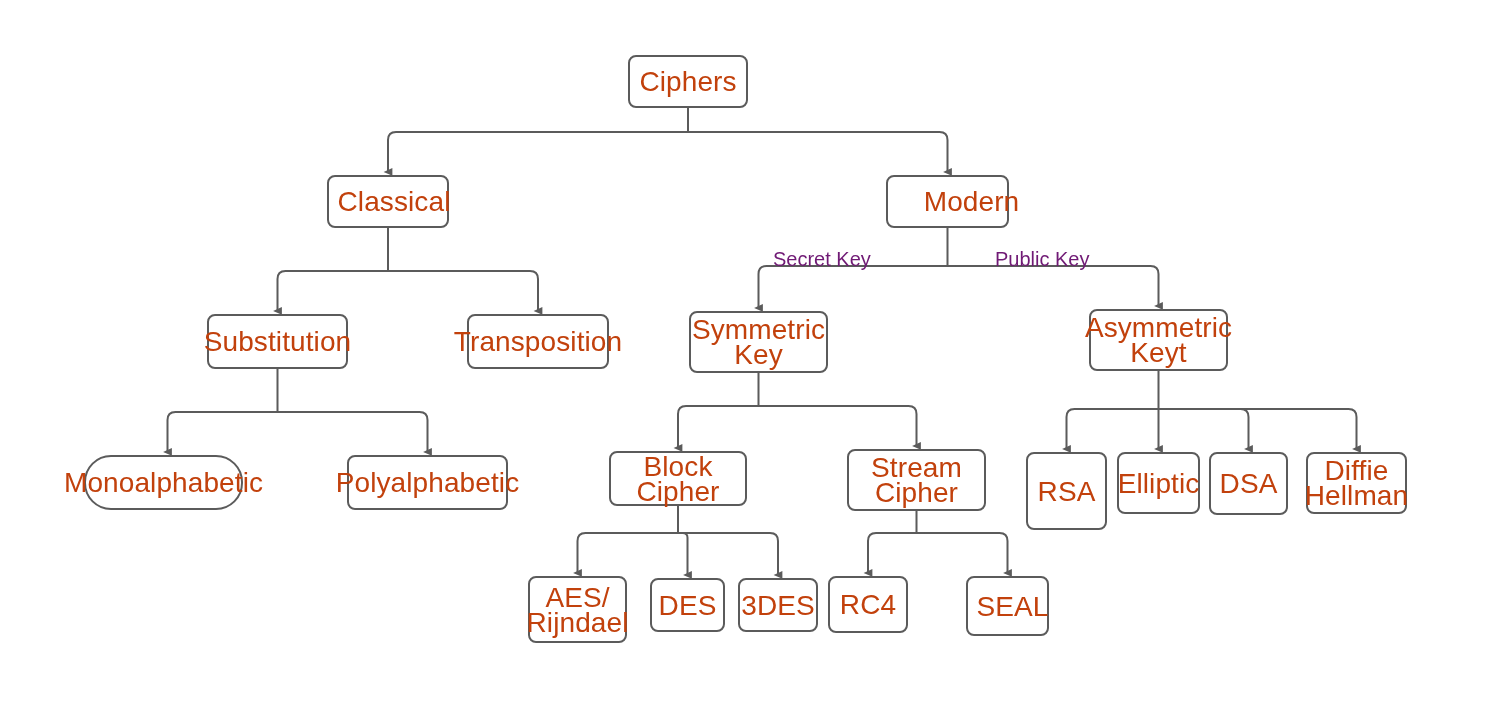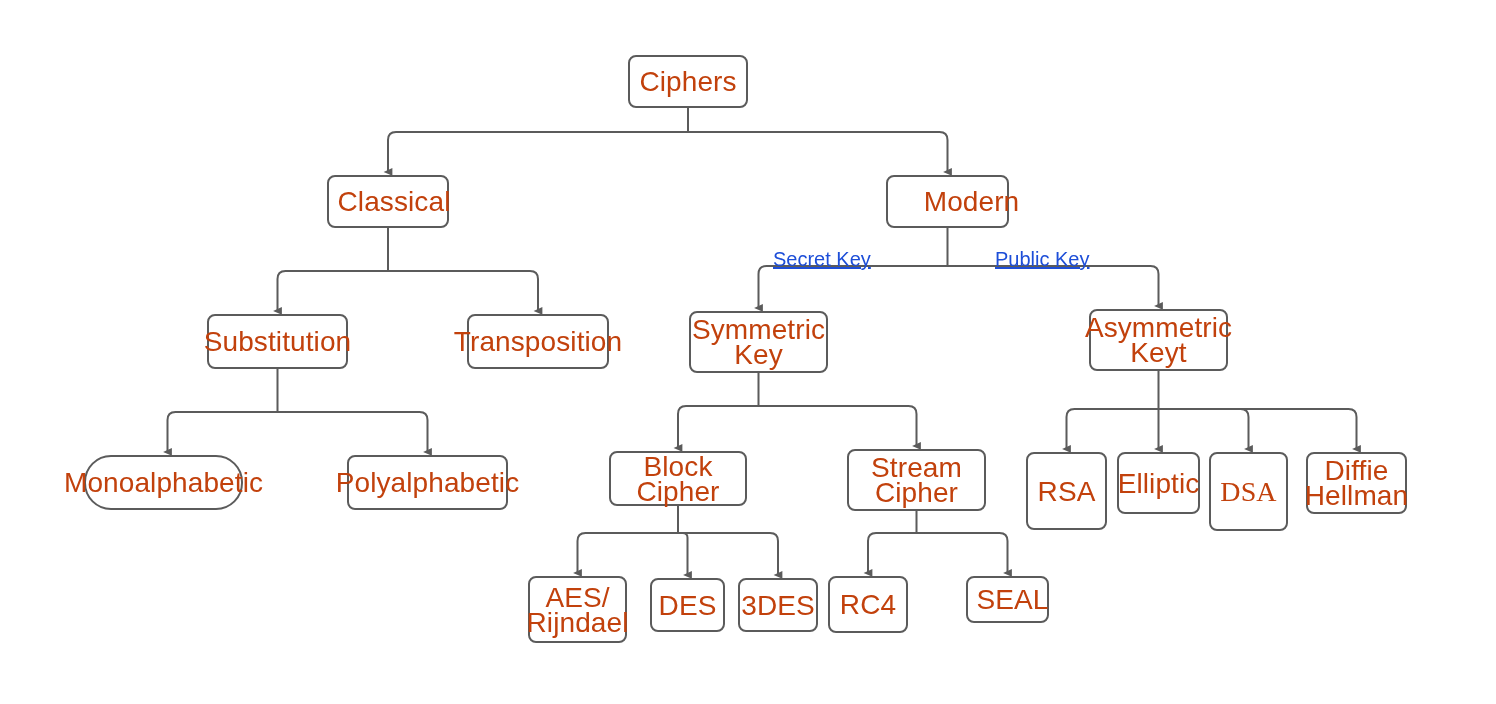--- a/index.html
+++ b/index.html
@@ -40,27 +40,26 @@
     text-align: center;
     color: #c2410c;
     font-size: 28px;
     line-height: 25px;
     letter-spacing: 0.1px;
     white-space: pre-line;
     z-index: 2;
   }
   .edge-label {
     position: absolute;
-    color: #1d4ed8;
+    color: #701a75;
     font-size: 20px;
     line-height: 23px;
     white-space: nowrap;
     background: transparent;
     z-index: 3;
-    text-decoration: underline;
   }
 </style>
 </head>
 <body>
 
 <div id="canvas">
   <svg id="edges" viewBox="0 0 1496 704" width="1496" height="704" xmlns="http://www.w3.org/2000/svg">
     <defs>
       <marker id="arrow" markerWidth="10" markerHeight="10" refX="5.2" refY="5" orient="auto" markerUnits="userSpaceOnUse">
         <path d="M1.2,0.6 L9,0.6 L5.1,9.4 Z" fill="#5b5b5b"></path>
@@ -125,27 +124,27 @@
 Key</div>
       <div class="node" style="left: 1089px; top: 309px; width: 139px; height: 62px;">Asymmetric
 Keyt</div>
       <div class="node" style="left: 84px; top: 455px; width: 159px; height: 55px; border-radius: 27px;">Monoalphabetic</div>
       <div class="node" style="left: 347px; top: 455px; width: 161px; height: 55px;">Polyalphabetic</div>
       <div class="node" style="left: 609px; top: 451px; width: 138px; height: 55px;">Block Cipher</div>
       <div class="node" style="left: 847px; top: 449px; width: 139px; height: 62px;">Stream
 Cipher</div>
       <div class="node" style="left: 1026px; top: 452px; width: 81px; height: 78px;">RSA</div>
       <div class="node" style="left: 1117px; top: 452px; width: 83px; height: 62px;">Elliptic</div>
-      <div class="node" style="left: 1209px; top: 452px; width: 79px; height: 79px; font-family: Liberation Serif, serif;">DSA</div>
+      <div class="node" style="left: 1209px; top: 452px; width: 79px; height: 63px;">DSA</div>
       <div class="node" style="left: 1306px; top: 452px; width: 101px; height: 62px;">Diffie
 Hellman</div>
       <div class="node" style="left: 528px; top: 576px; width: 99px; height: 67px;">AES/
 Rijndael</div>
       <div class="node" style="left: 650px; top: 578px; width: 75px; height: 54px;">DES</div>
       <div class="node" style="left: 738px; top: 578px; width: 80px; height: 54px;">3DES</div>
       <div class="node" style="left: 828px; top: 576px; width: 80px; height: 57px;">RC4</div>
-      <div class="node" style="left: 966px; top: 576px; width: 83px; height: 47px; padding-left: 10px;">SEAL</div>
+      <div class="node" style="left: 966px; top: 576px; width: 83px; height: 60px; padding-left: 10px;">SEAL</div>
     </div>
   <div id="label-layer">
       <div class="edge-label" style="left: 773px; top: 248px;">Secret Key</div>
       <div class="edge-label" style="left: 995px; top: 248px;">Public Key</div>
     </div>
 </div>
 
 </body></html>

